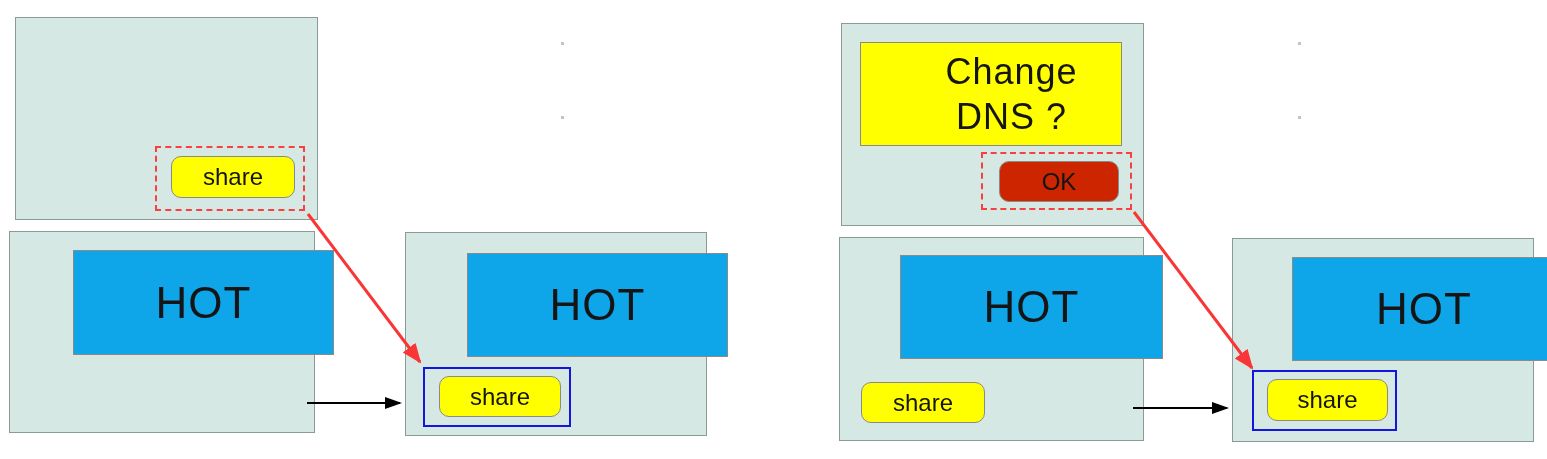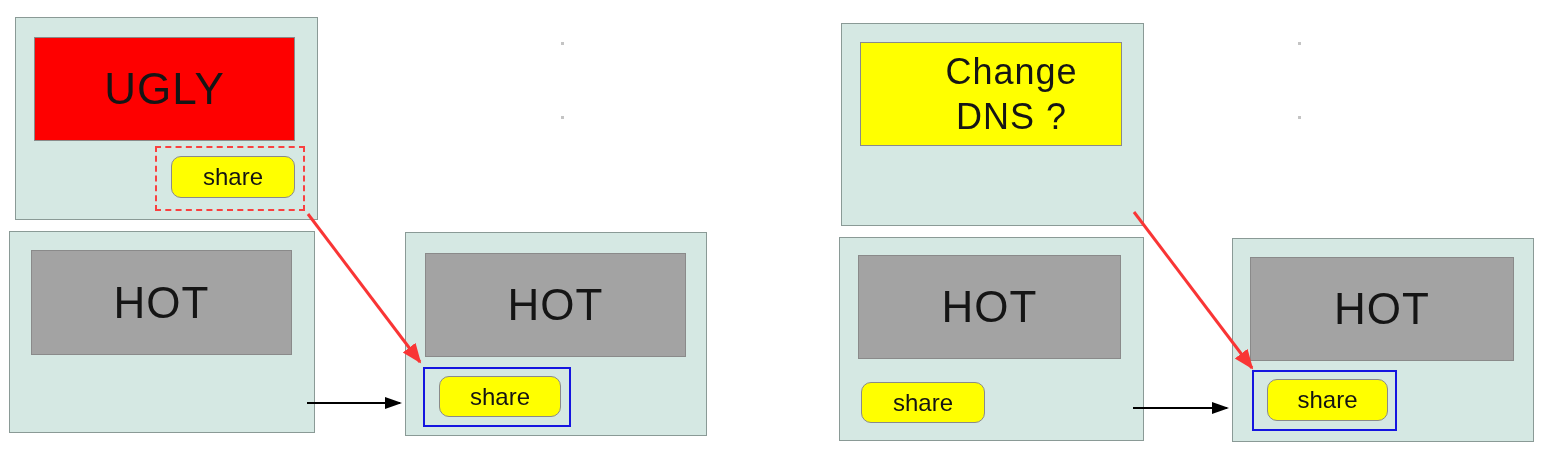--- a/index.html
+++ b/index.html
@@ -18,21 +18,21 @@
   }
   .banner{
     position:absolute;
     border:1px solid #8a8a8a;
     box-sizing:border-box;
     display:flex;align-items:center;justify-content:center;
     font-size:44px;color:#151515;
     letter-spacing:1px;
   }
   .banner.red{background:#fe0000;}
-  .banner.green{background:#a3a3a3;}
+  .banner.green{background:#0ea5e9;margin-left:42px;}
   .banner.yellow{background:#ffff00;font-size:36px;line-height:1.25;white-space:pre-line;text-align:center;padding-left:41px;}
   .btn{
     position:absolute;
     border:1px solid #8a8a8a;
     box-sizing:border-box;
     border-radius:10px;
     display:flex;align-items:center;justify-content:center;
     font-size:24px;color:#141414;
     cursor:pointer;
   }
@@ -55,40 +55,42 @@
     position:absolute;left:0;top:0;width:1547px;height:459px;
     pointer-events:none;
   }
 </style>
 </head>
 <body>
 
 <div id="canvas">
 
   <div class="panel" style="left:15px;top:17px;width:303px;height:203px;">
-    <div class="banner red" style="left:18px;top:19px;width:261px;height:104px;">UGLY</div>
     <div class="dashed-box" style="left:139px;top:128px;width:150px;height:65px;">
       <div class="btn yellow" style="left:14px;top:8px;width:124px;height:42px;">share</div>
     </div>
   </div>
 
   <div class="panel" style="left:9px;top:231px;width:306px;height:202px;">
     <div class="banner green" style="left:21px;top:18px;width:261px;height:105px;">HOT</div>
   </div>
 
   <div class="panel" style="left:405px;top:232px;width:302px;height:204px;">
     <div class="banner green" style="left:19px;top:20px;width:261px;height:104px;">HOT</div>
     <div class="blue-box" style="left:17px;top:134px;width:148px;height:60px;">
       <div class="btn yellow" style="left:14px;top:7px;width:122px;height:41px;">share</div>
     </div>
   </div>
 
   <div class="panel" style="left:841px;top:23px;width:303px;height:203px;">
     <div class="banner yellow" style="left:18px;top:18px;width:262px;height:104px;">Change
 DNS ?</div>
+    <div class="dashed-box" style="left:139px;top:128px;width:151px;height:58px;">
+      <div class="btn red" style="left:16px;top:7px;width:120px;height:41px;">OK</div>
+    </div>
   </div>
 
   <div class="panel" style="left:839px;top:237px;width:305px;height:204px;">
     <div class="banner green" style="left:18px;top:17px;width:263px;height:104px;">HOT</div>
     <div class="btn yellow" style="left:21px;top:144px;width:124px;height:41px;">share</div>
   </div>
 
   <div class="panel" style="left:1232px;top:238px;width:302px;height:204px;">
     <div class="banner green" style="left:17px;top:18px;width:264px;height:104px;">HOT</div>
     <div class="blue-box" style="left:19px;top:131px;width:145px;height:61px;">

